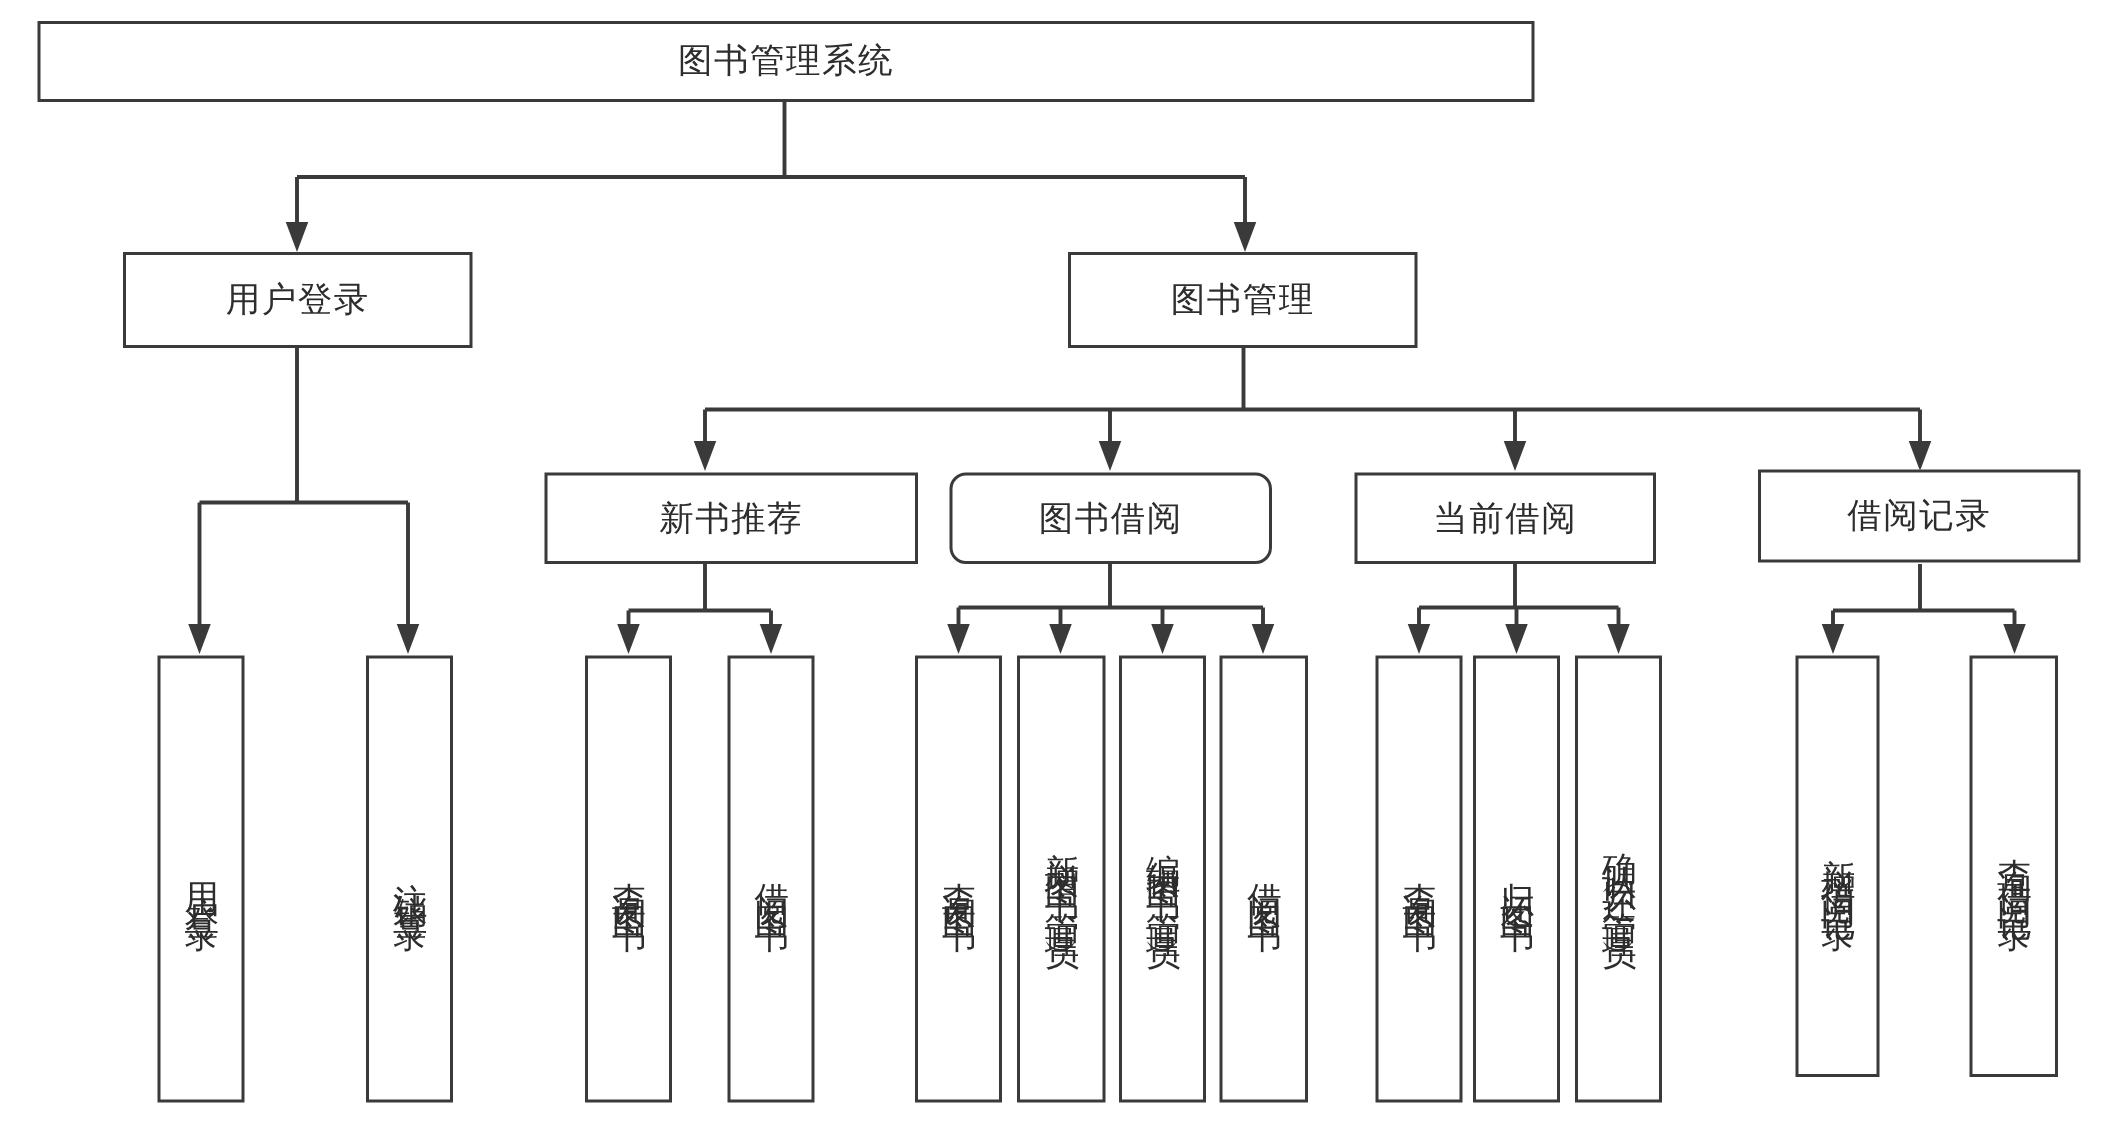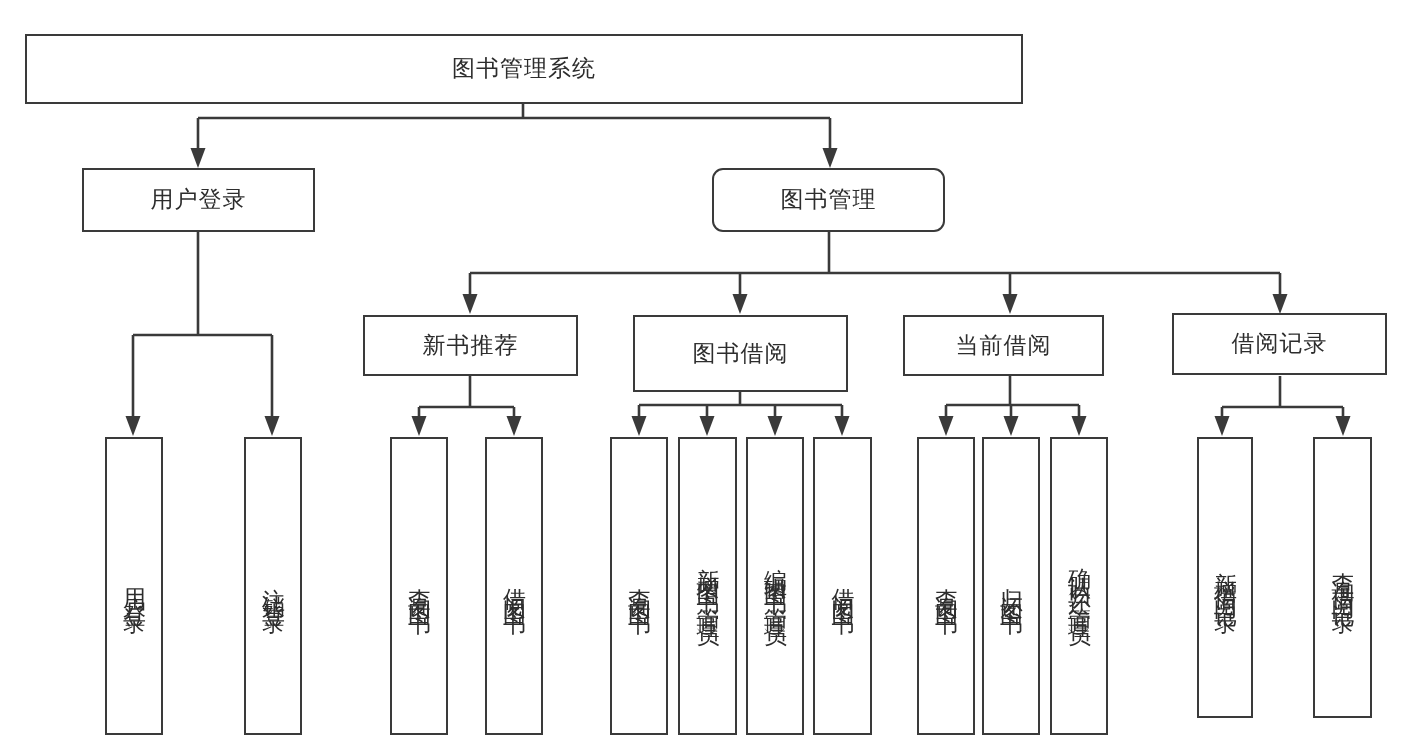--- a/index.html
+++ b/index.html
@@ -17,25 +17,25 @@
     position:absolute; box-sizing:border-box; background:#fff;
     border:2.5px solid var(--line);
     display:flex; align-items:center; justify-content:center;
     font-size:23px; line-height:1.3; color:var(--text); white-space:nowrap;
   }
   .h{letter-spacing:1px;}
   .v{
     writing-mode:vertical-rl; text-orientation:mixed;
     letter-spacing:8px; font-size:23px; white-space:normal;
   }
-  #b-root{left:25px; top:14px; width:998px; height:70px; border-width:2px;margin-top:20px;}
+  #b-root{left:25px; top:14px; width:998px; height:54px; border-width:2px;}
   #b-login  {left:82px;  top:168px; width:233px; height:64px;}
-  #b-mgmt   {left:712px; top:168px; width:233px; height:64px;border-radius:11px;}
-  #b-newrec {left:363px; top:315px; width:215px; height:61px;}
-  #b-borrow {left:633px; top:315px; width:215px; height:77px;}
+  #b-mgmt   {left:712px; top:168px; width:233px; height:64px;}
+  #b-newrec {left:363px; top:315px; width:249px; height:61px;}
+  #b-borrow {left:633px; top:315px; width:215px; height:61px;border-radius:11px;}
   #b-current{left:903px; top:315px; width:201px; height:61px;}
   #b-records{left:1172px;top:313px; width:215px; height:62px;}
   #v-login  {left:105px; top:437px; width:58px; height:298px;}
   #v-logout {left:244px; top:437px; width:58px; height:298px;}
   #v-nr-q   {left:390px; top:437px; width:58px; height:298px;}
   #v-nr-b   {left:485px; top:437px; width:58px; height:298px;}
   #v-bb-q   {left:610px; top:437px; width:58px; height:298px;}
   #v-bb-a   {left:678px; top:437px; width:59px; height:298px;}
   #v-bb-e   {left:746px; top:437px; width:58px; height:298px;}
   #v-bb-b   {left:813px; top:437px; width:59px; height:298px;}

